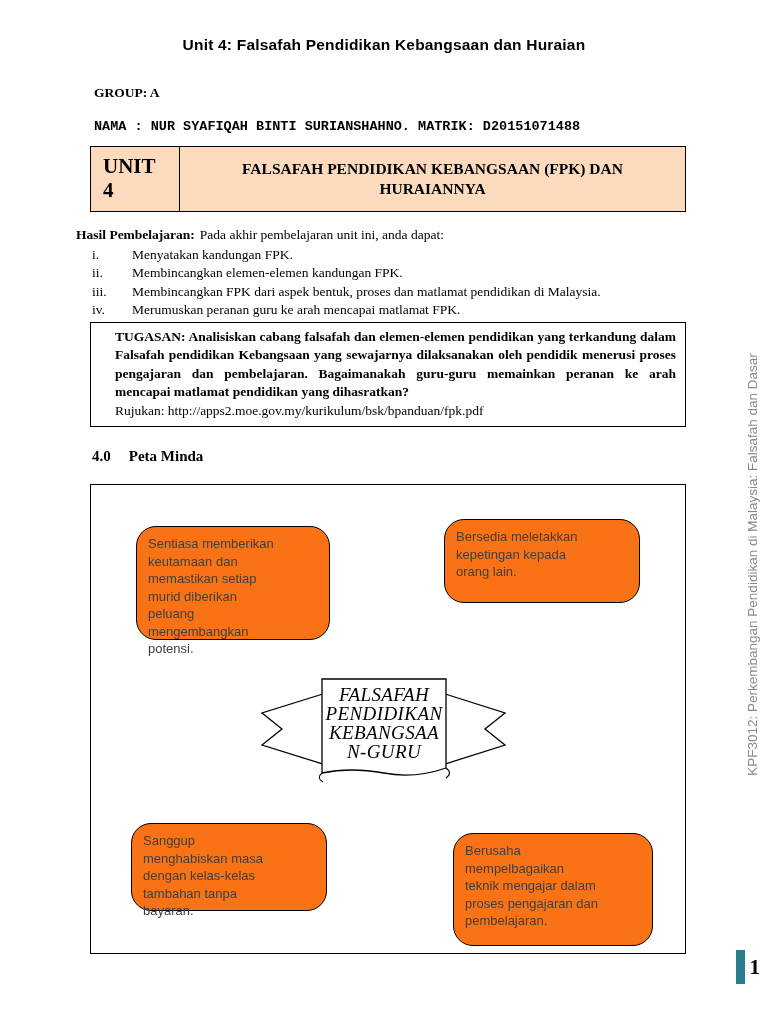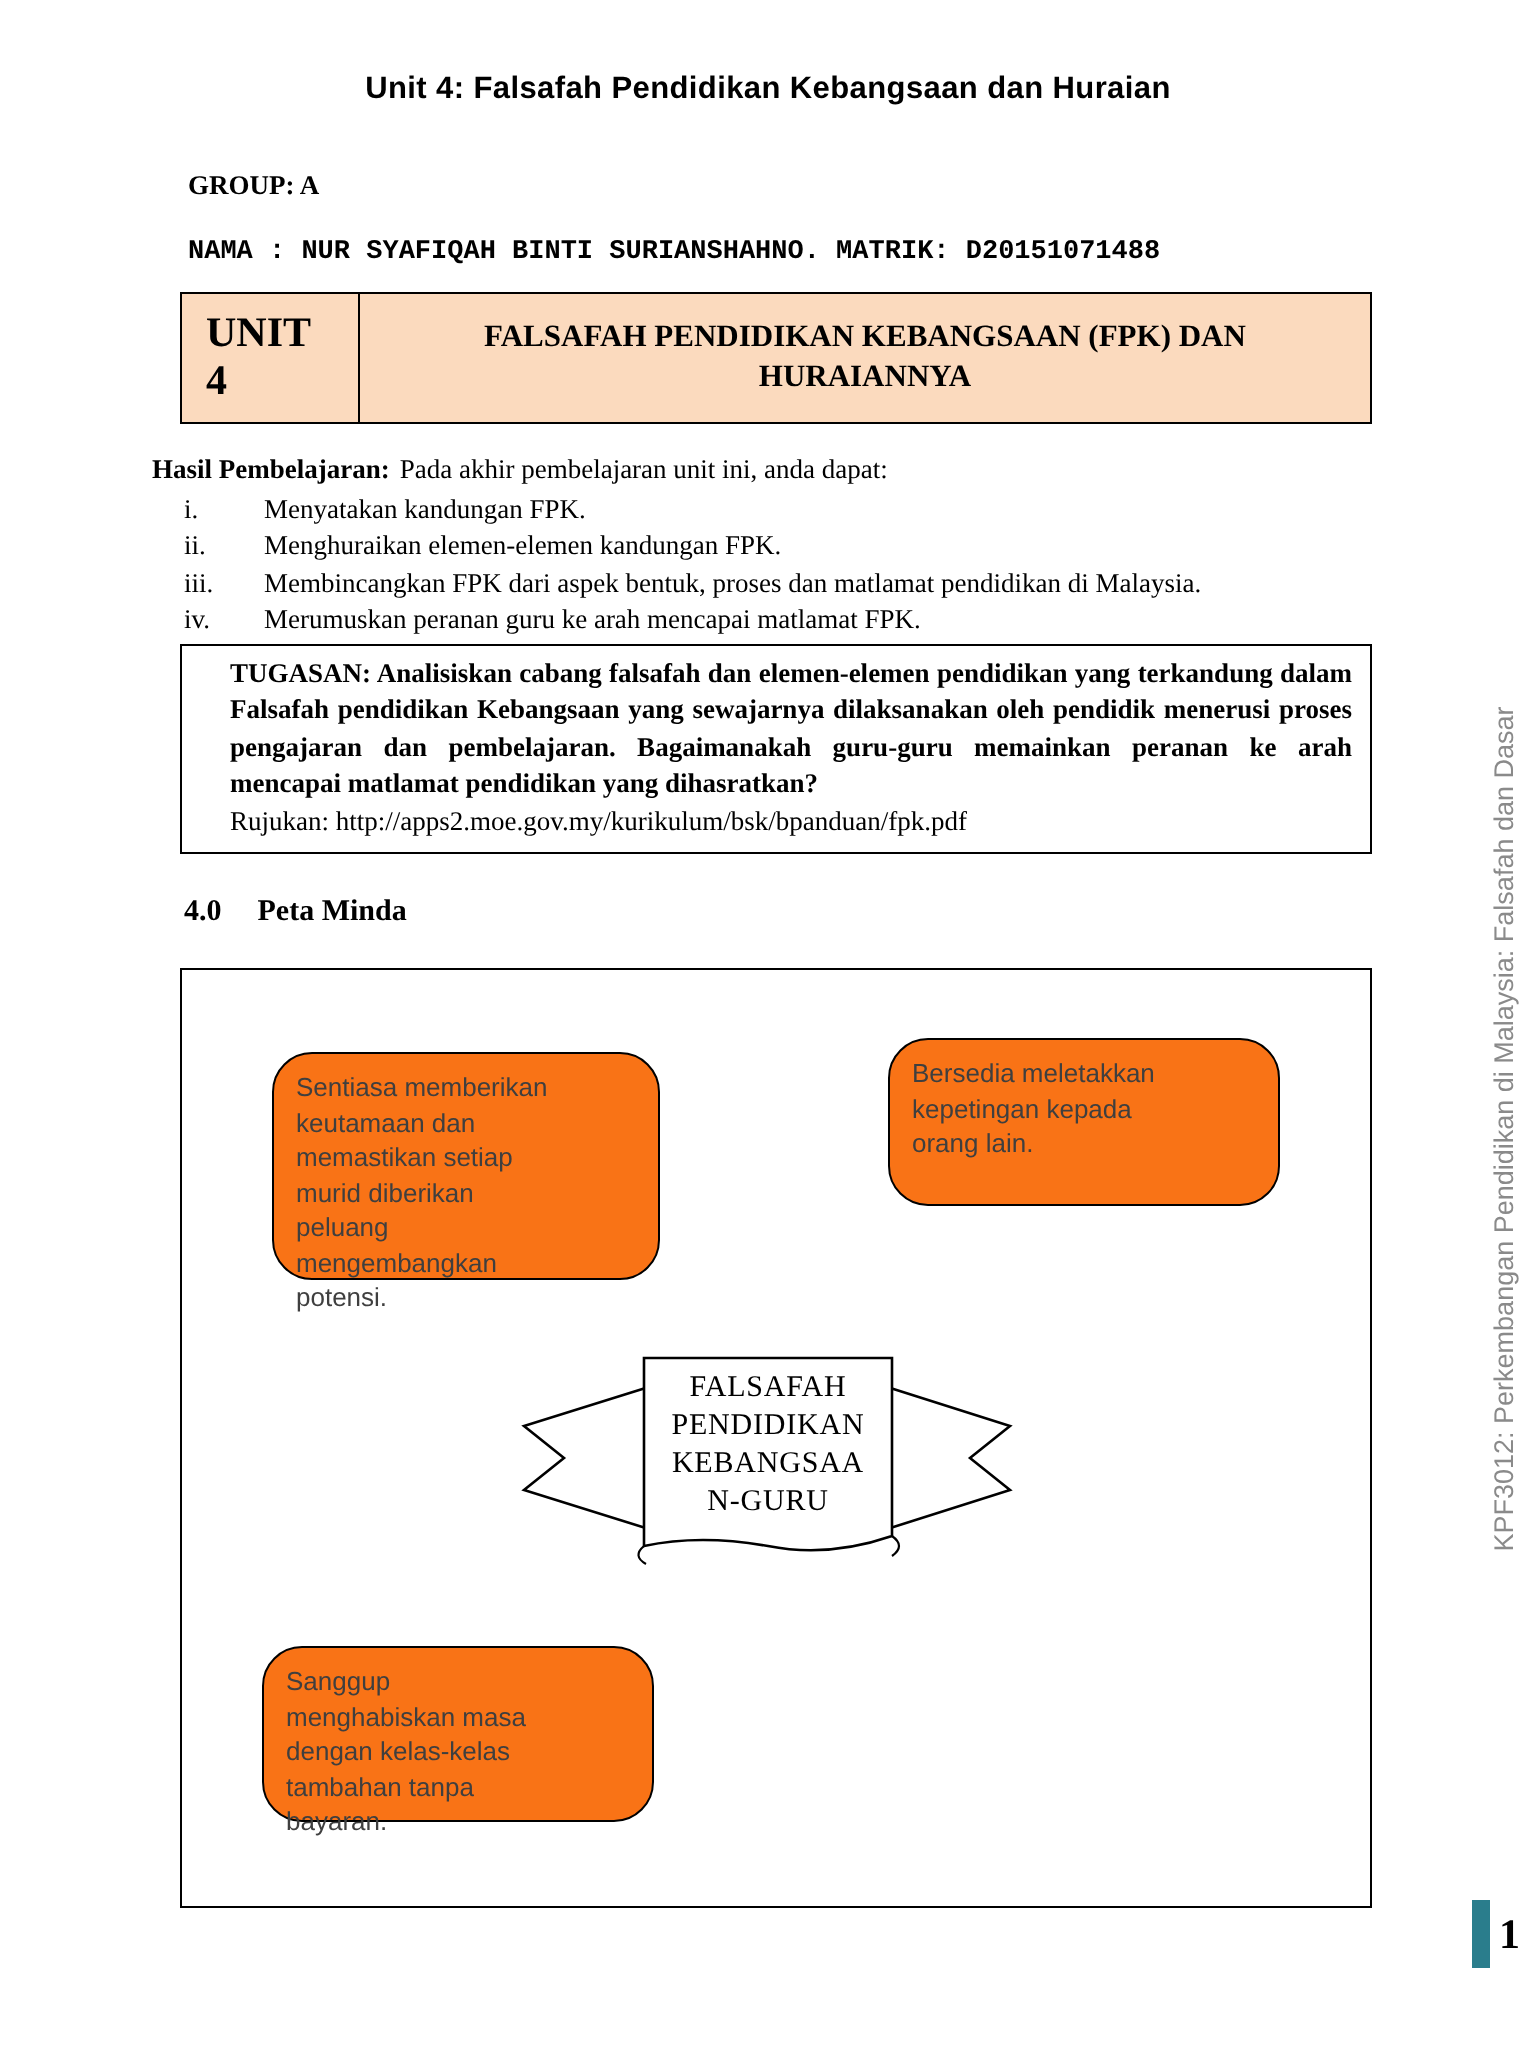--- a/index.html
+++ b/index.html
@@ -56,22 +56,22 @@
     color:#3f3f3f; white-space:pre-line; background:#f97316;
   }
   .bubble.tl { left:45px; top:41px; width:194px; height:114px; }
   .bubble.tr { left:353px; top:34px; width:196px; height:84px; }
   .bubble.bl { left:40px;  top:338px; width:196px; height:88px; }
   .bubble.br { left:362px; top:348px; width:200px; height:113px; }
   .ribbon { position:absolute; left:165px; top:188px; width:255px; height:120px; }
   .ribbon svg { position:absolute; left:0; top:0; }
   .ribbon-text {
     position:absolute; left:66px; top:12px; width:124px; text-align:center;
-    font-family:"Liberation Serif", serif; font-size:15px; line-height:19px;
-    letter-spacing:0.4px; white-space:pre-line; color:#000;
+    font-family:"Liberation Serif", serif; font-size:19px; line-height:19px;
+    letter-spacing:0.4px; white-space:pre-line; color:#000;font-style:italic;
   }
   .sidebar-text {
     position:absolute; left:517px; top:557px; width:470px; text-align:center;
     transform:rotate(-90deg); transform-origin:center center;
     font-family:"Liberation Sans", sans-serif; font-size:13.5px;
     color:var(--sidebar-gray, #8a8a8a); white-space:nowrap;
   }
   .page-footer {
     position:absolute; right:8px; bottom:40px; display:flex; align-items:center; gap:5px;
   }
@@ -104,21 +104,21 @@
     <span class="lbl">Hasil Pembelajaran:</span><span class="txt">Pada akhir pembelajaran unit ini, anda dapat:</span>
   </div>
 
   <div class="objectives">
     <div class="obj-row">
       <span class="obj-num">i.</span>
       <span>Menyatakan kandungan FPK.</span>
     </div>
     <div class="obj-row">
       <span class="obj-num">ii.</span>
-      <span>Menghuraikan elemen-elemen kandungan FPK.</span>
+      <span>Membincangkan elemen-elemen kandungan FPK.</span>
     </div>
     <div class="obj-row">
       <span class="obj-num">iii.</span>
       <span>Membincangkan FPK dari aspek bentuk, proses dan matlamat pendidikan di Malaysia.</span>
     </div>
     <div class="obj-row">
       <span class="obj-num">iv.</span>
       <span>Merumuskan peranan guru ke arah mencapai matlamat FPK.</span>
     </div>
   </div>
@@ -159,20 +159,25 @@
 KEBANGSAA
 N-GURU</div>
     </div>
 
     <div class="bubble bl">Sanggup
 menghabiskan masa
 dengan kelas-kelas
 tambahan tanpa
 bayaran.</div>
 
+    <div class="bubble br">Berusaha
+mempelbagaikan
+teknik mengajar dalam
+proses pengajaran dan
+pembelajaran.</div>
 
   </div>
 
   <div class="sidebar-text">KPF3012: Perkembangan Pendidikan di Malaysia: Falsafah dan Dasar</div>
 
   <div class="page-footer">
     <div class="page-bar"></div>
     <div class="page-num">1</div>
   </div>
 

